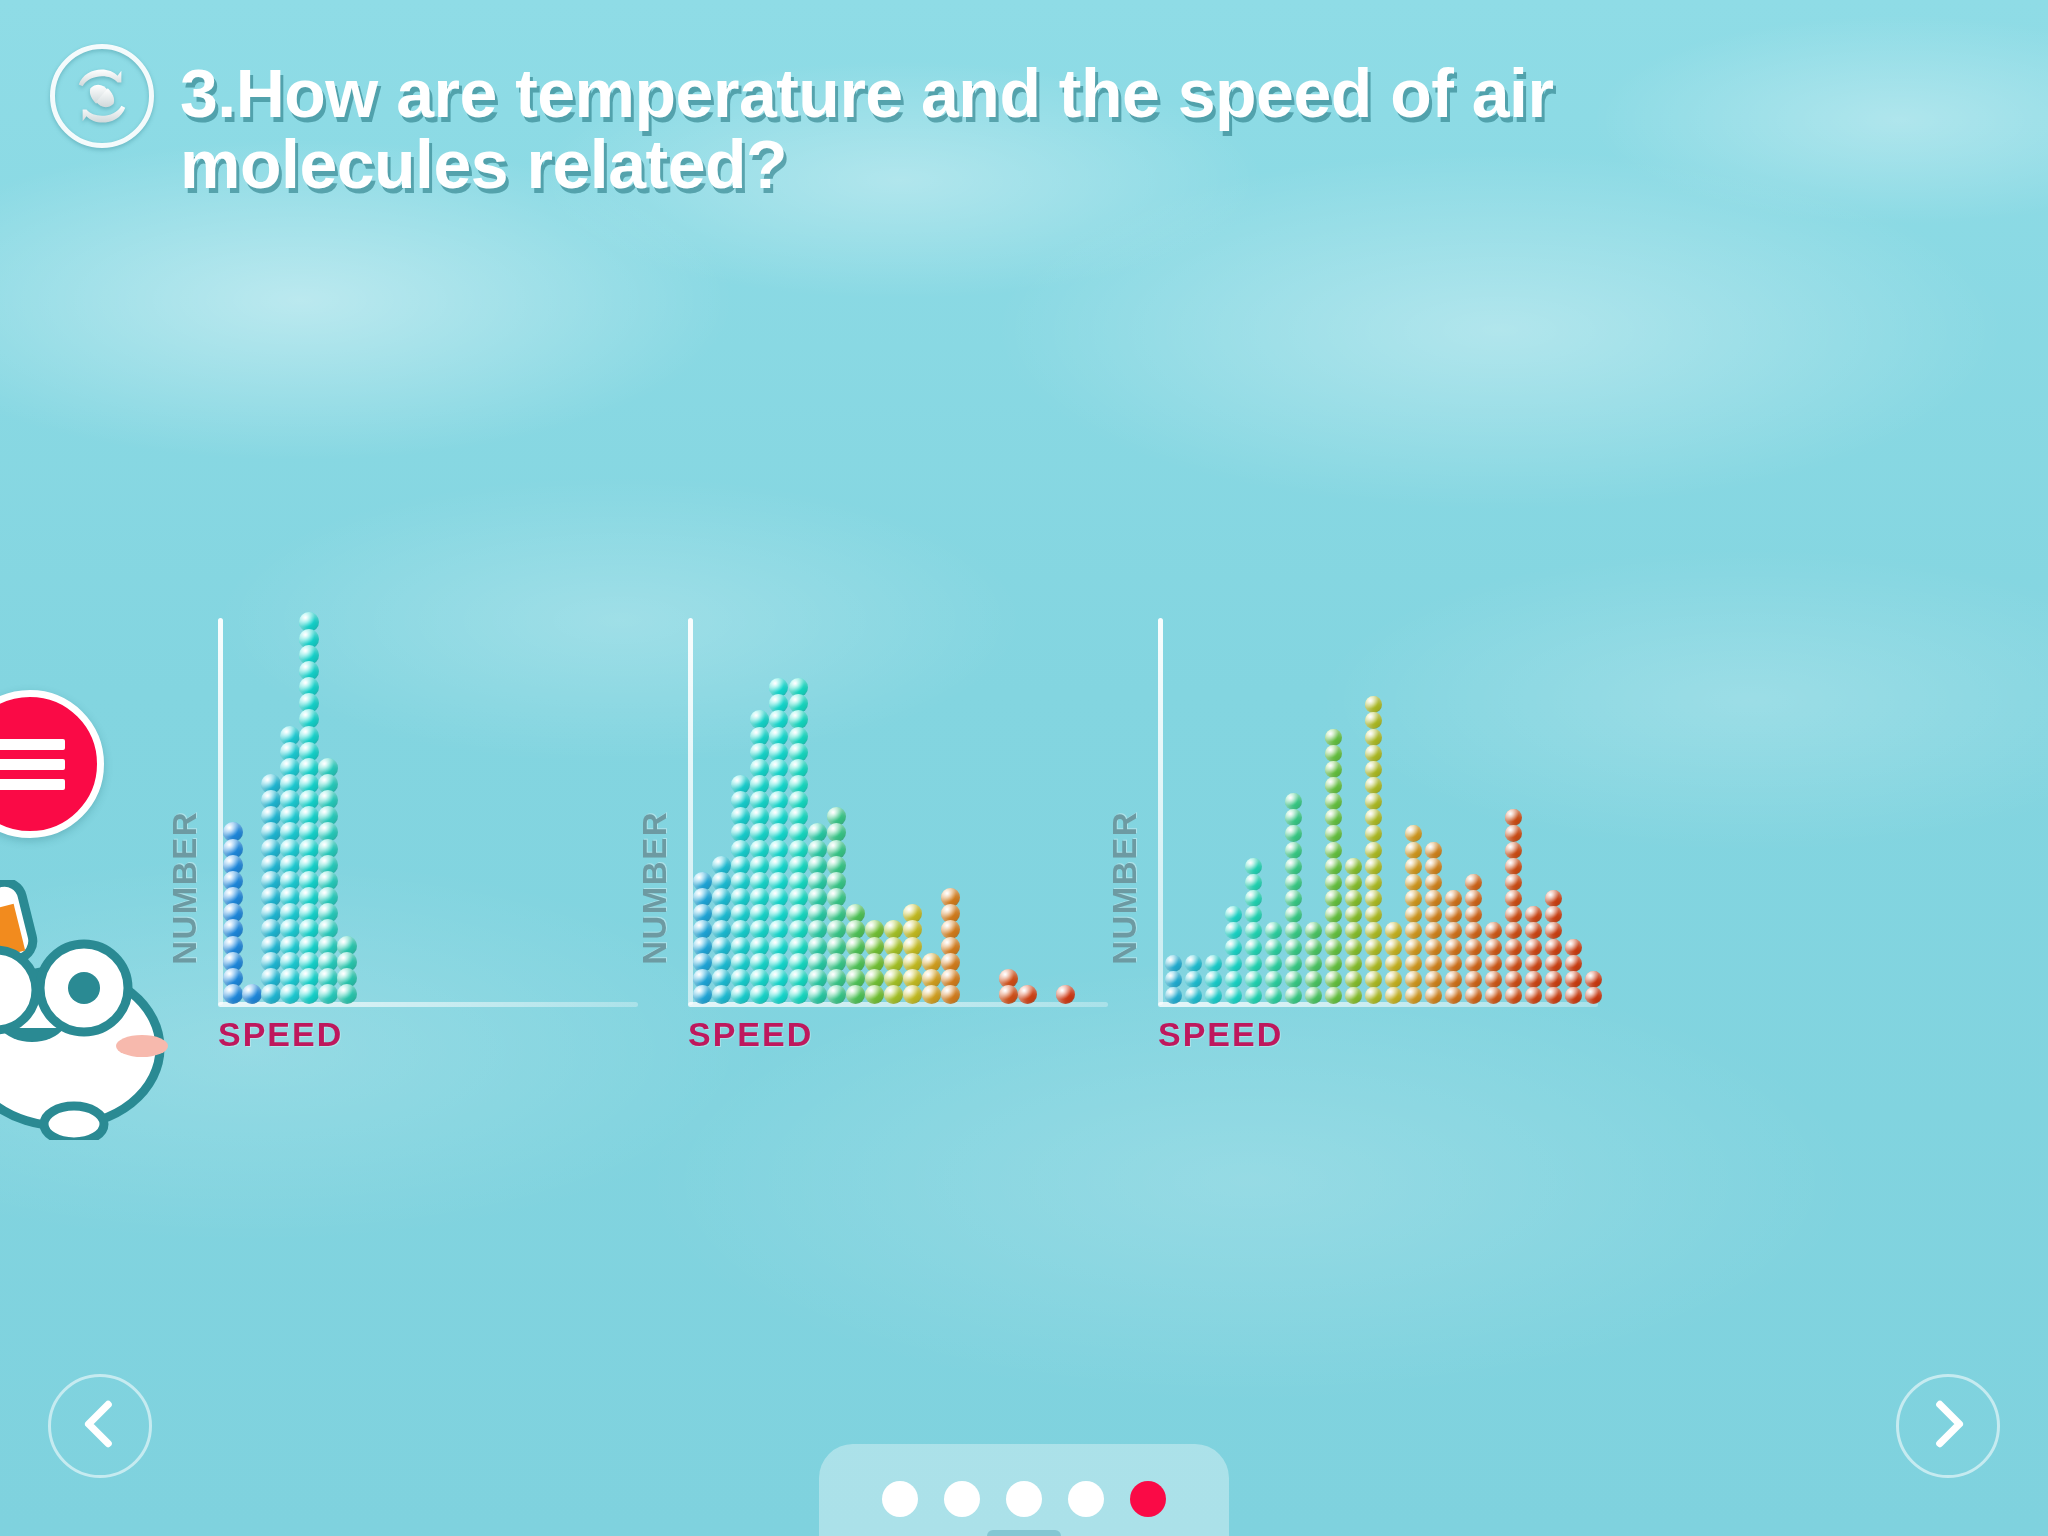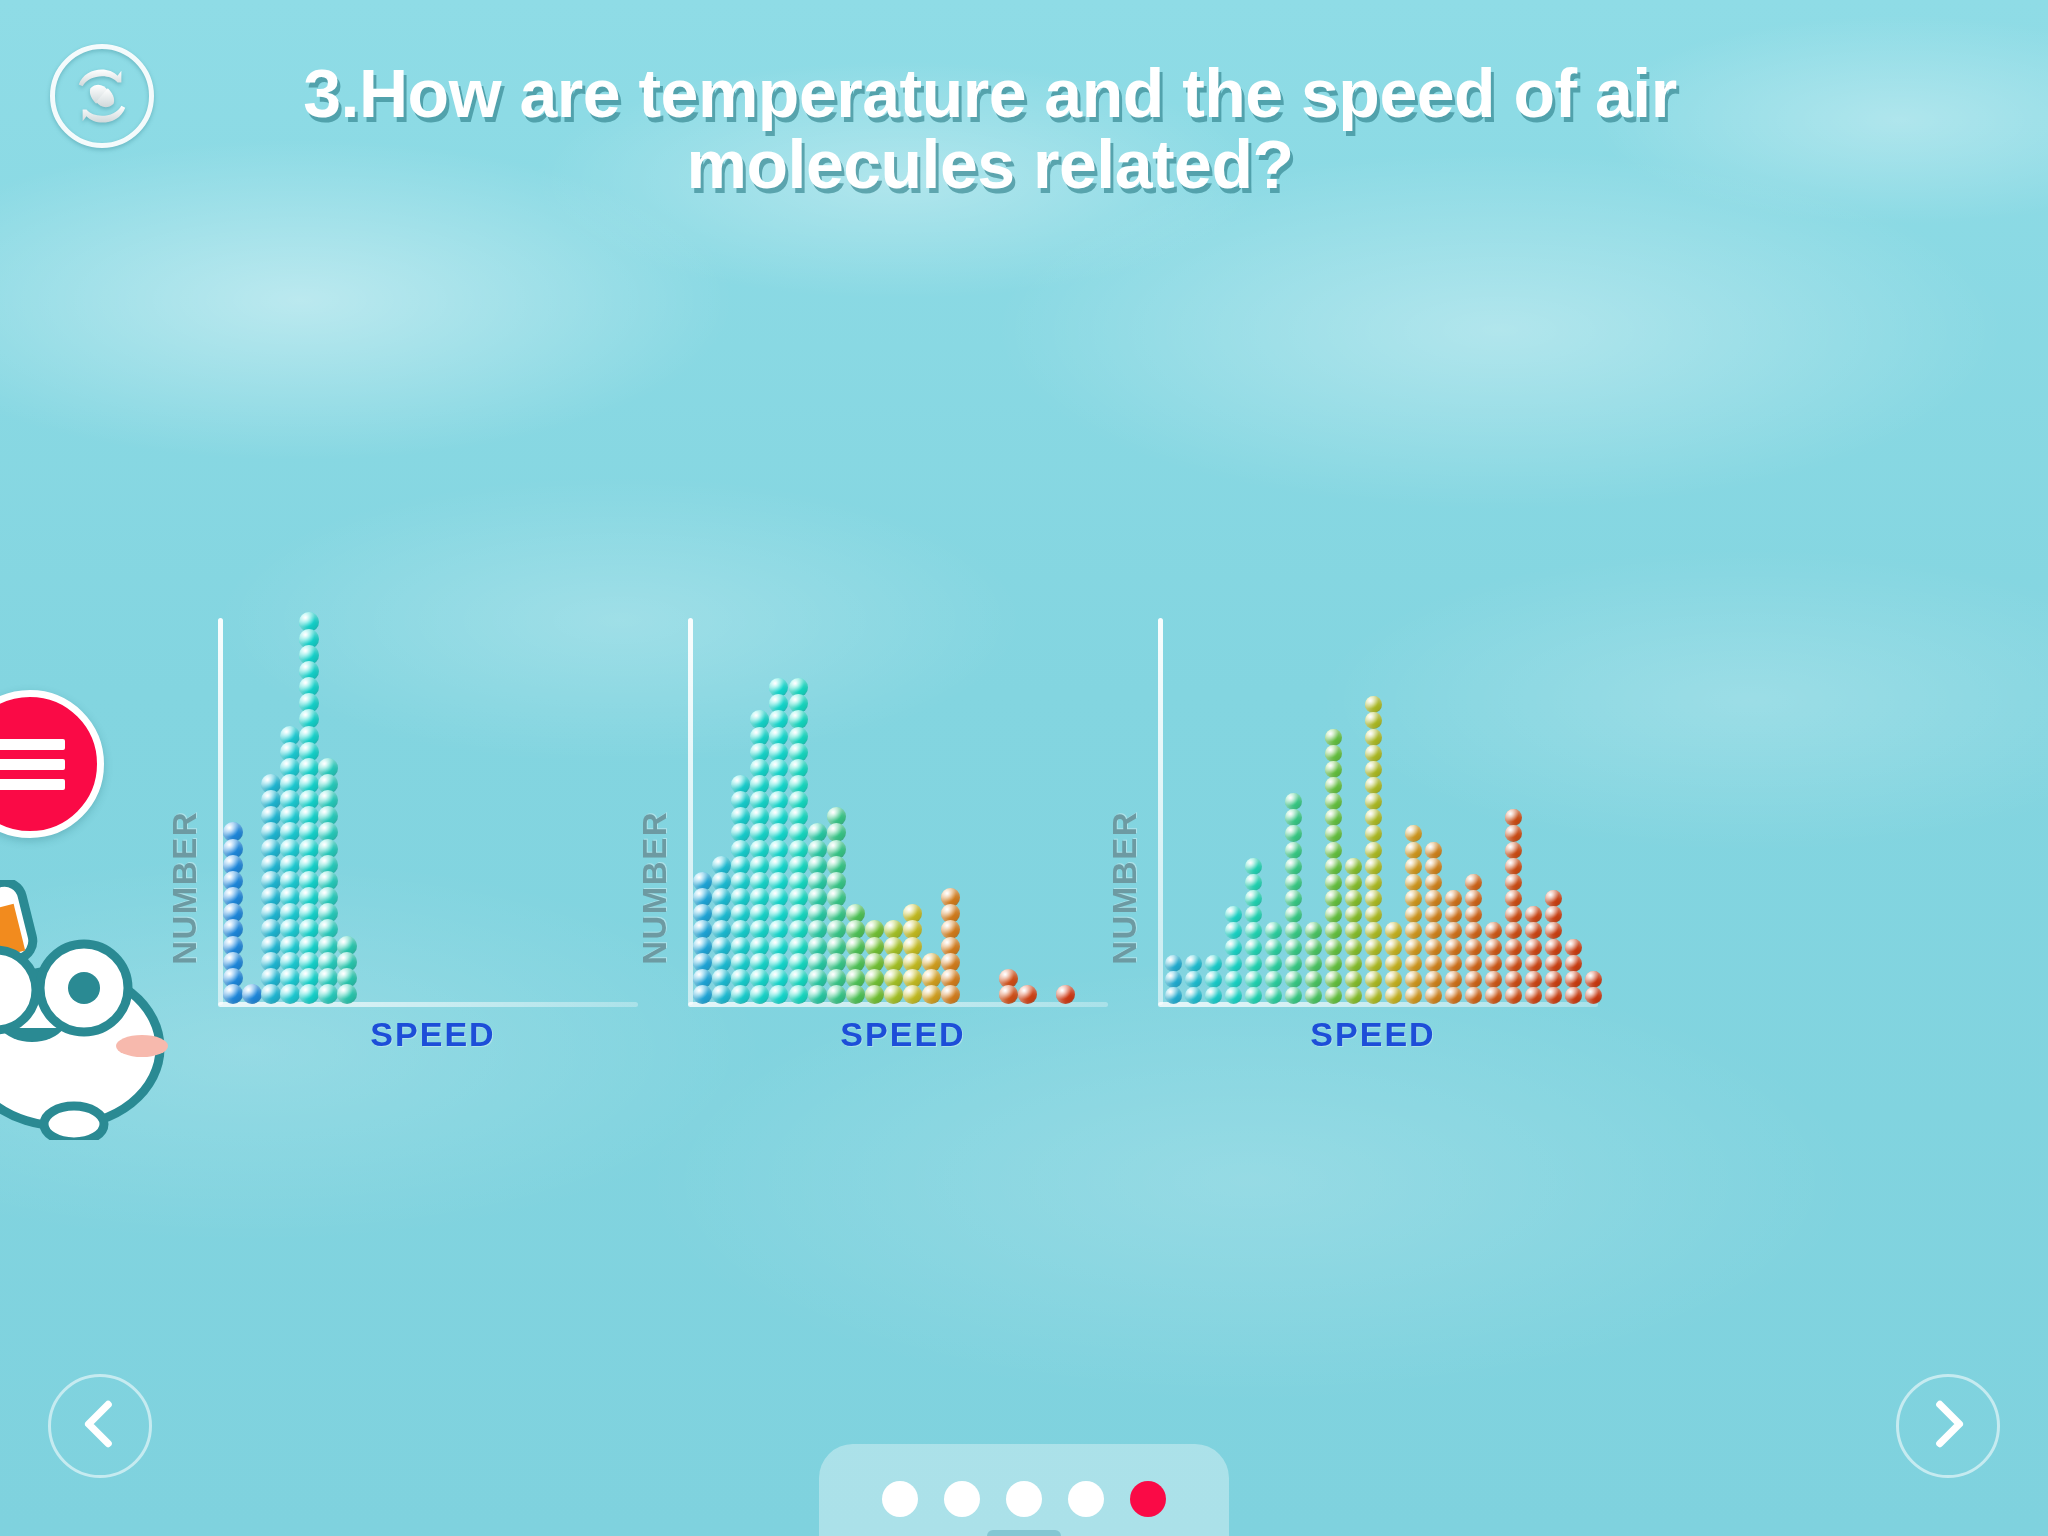--- a/index.html
+++ b/index.html
@@ -32,21 +32,20 @@
     position:absolute; left:50px; top:44px;
     width:104px; height:104px; border-radius:50%;
     border:5px solid rgba(255,255,255,.92);
     display:flex; align-items:center; justify-content:center;
     filter:drop-shadow(0 2px 2px rgba(30,110,120,.35));
   }
   #refresh-btn svg { width:62px; height:62px; display:block; }
 
   #title {
     position:absolute; left:180px; top:58px; width:1620px;
-    text-align:center;
     font-size:68px; font-weight:bold; line-height:1.05;
     color:#ffffff; letter-spacing:-.5px;
     text-shadow:3px 5px 0 rgba(42,123,134,.60);
   }
 
   
   #menu-btn {
     position:absolute; left:-44px; top:690px;
     width:148px; height:148px; border-radius:50%;
     background:#fa0a46;
@@ -87,23 +86,23 @@
 
   .ylabel {
     position:absolute; left:-4px; bottom:235px;
     font-size:33px; font-weight:bold; letter-spacing:1.5px;
     color:#6d9aa2;
     writing-mode:vertical-rl; transform:rotate(180deg);
     text-shadow:1px 1px 0 rgba(255,255,255,.35);
   }
   .xlabel {
     position:absolute; bottom:146px; left:48px; width:430px;
-    text-align:center;
+    text-align:left;
     font-size:34px; font-weight:bold; letter-spacing:2px;
-    color:#1d4ed8;
+    color:#be185d;
     text-shadow:1px 1px 0 rgba(255,255,255,.30);
   }
   .caption {
     position:absolute; bottom:42px; left:0; width:100%;
     text-align:center;
     font-size:38px; font-weight:bold; letter-spacing:.5px;
     color:#5d8f99;
     text-shadow:1px 2px 0 rgba(255,255,255,.35);
   }
 

